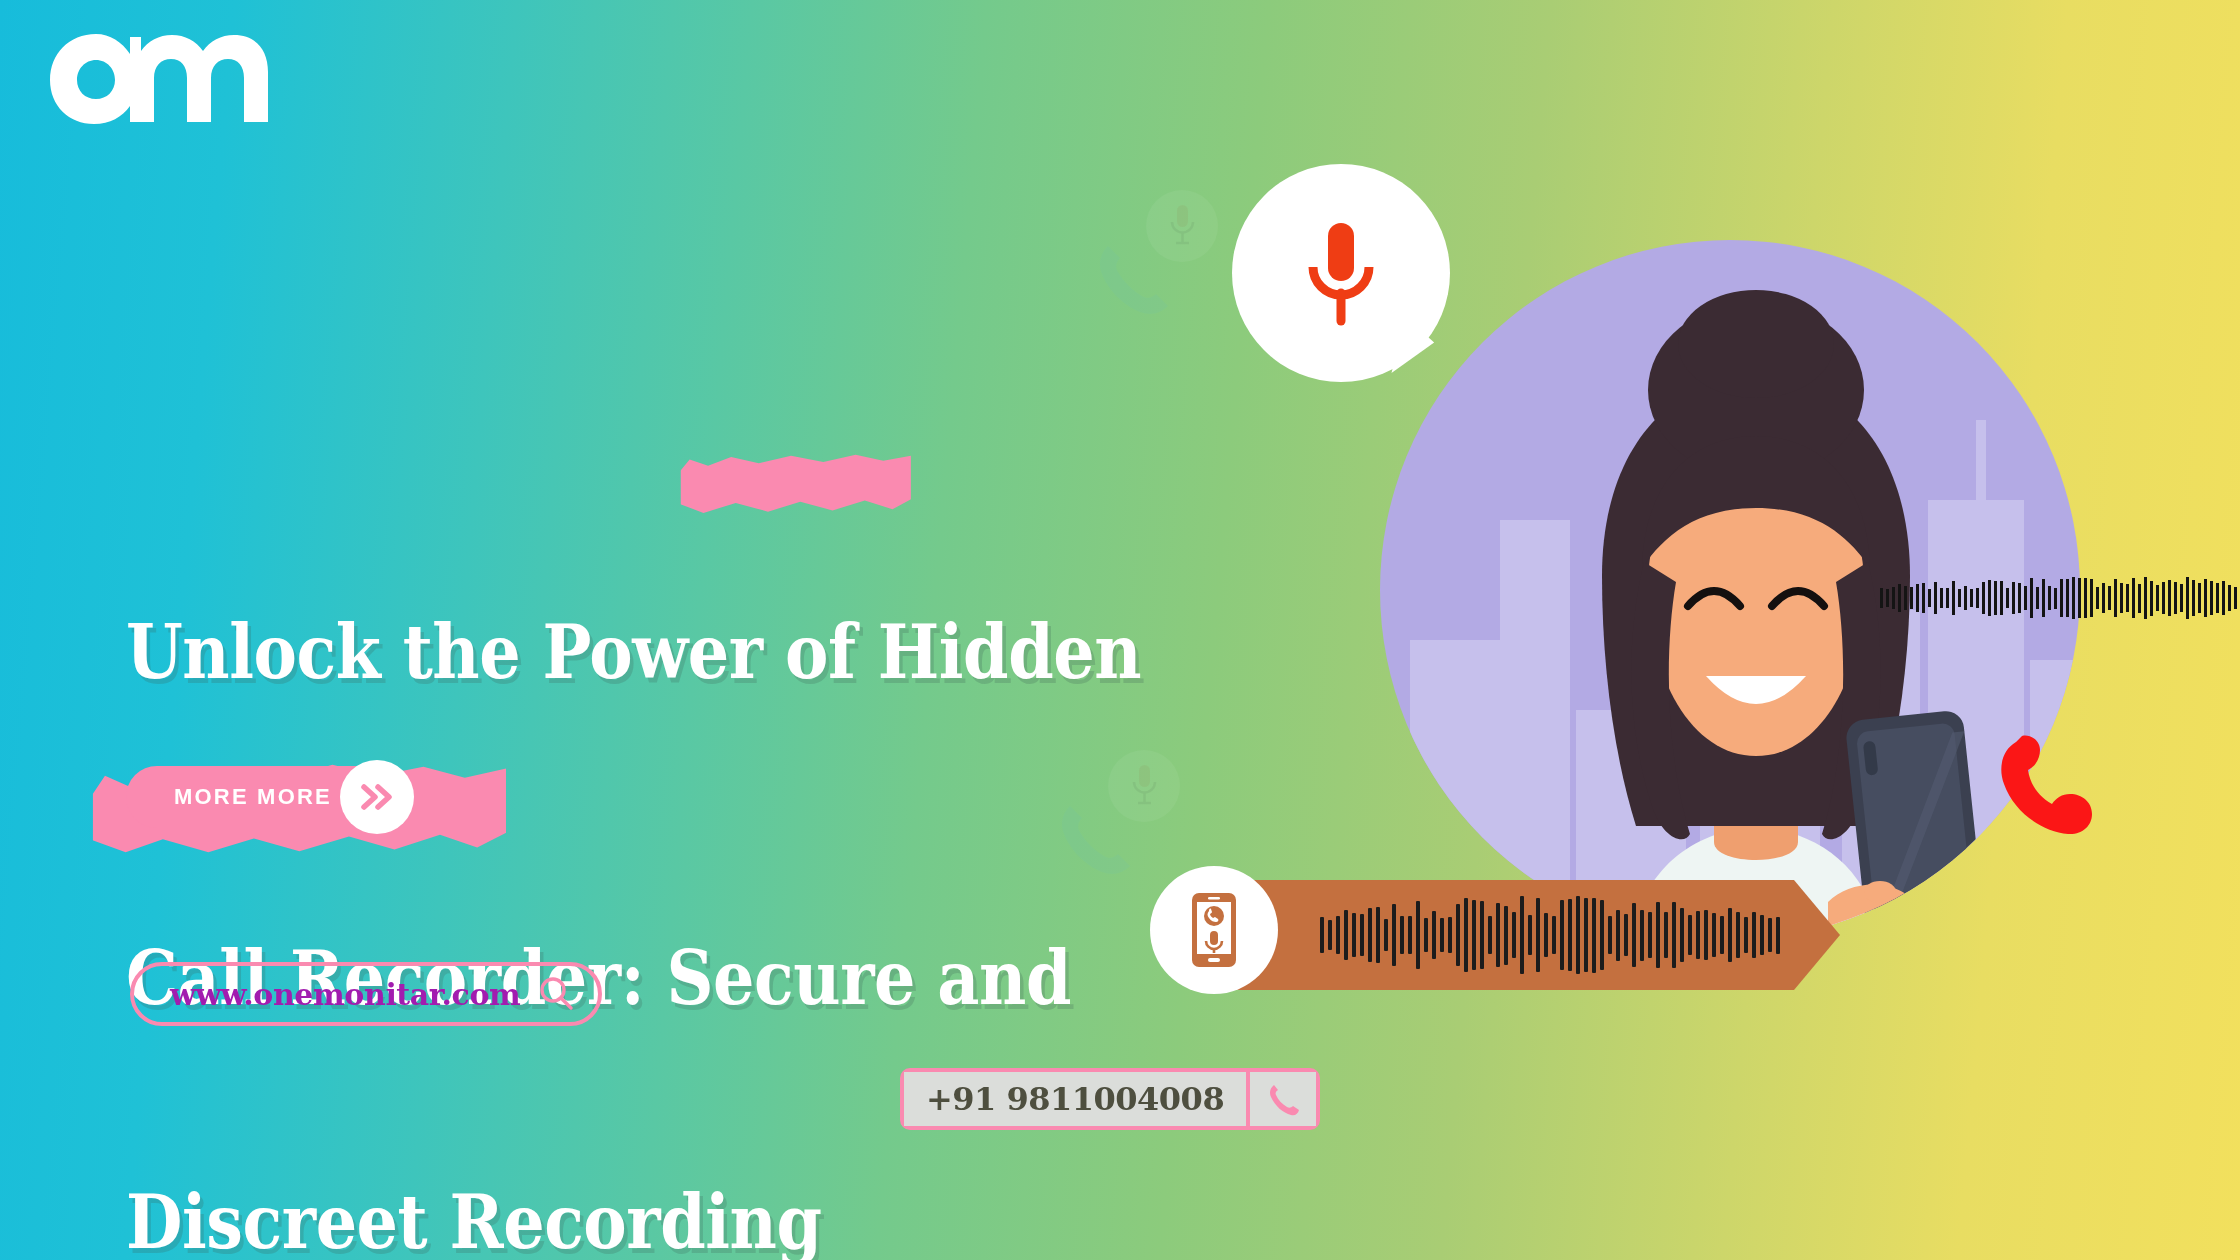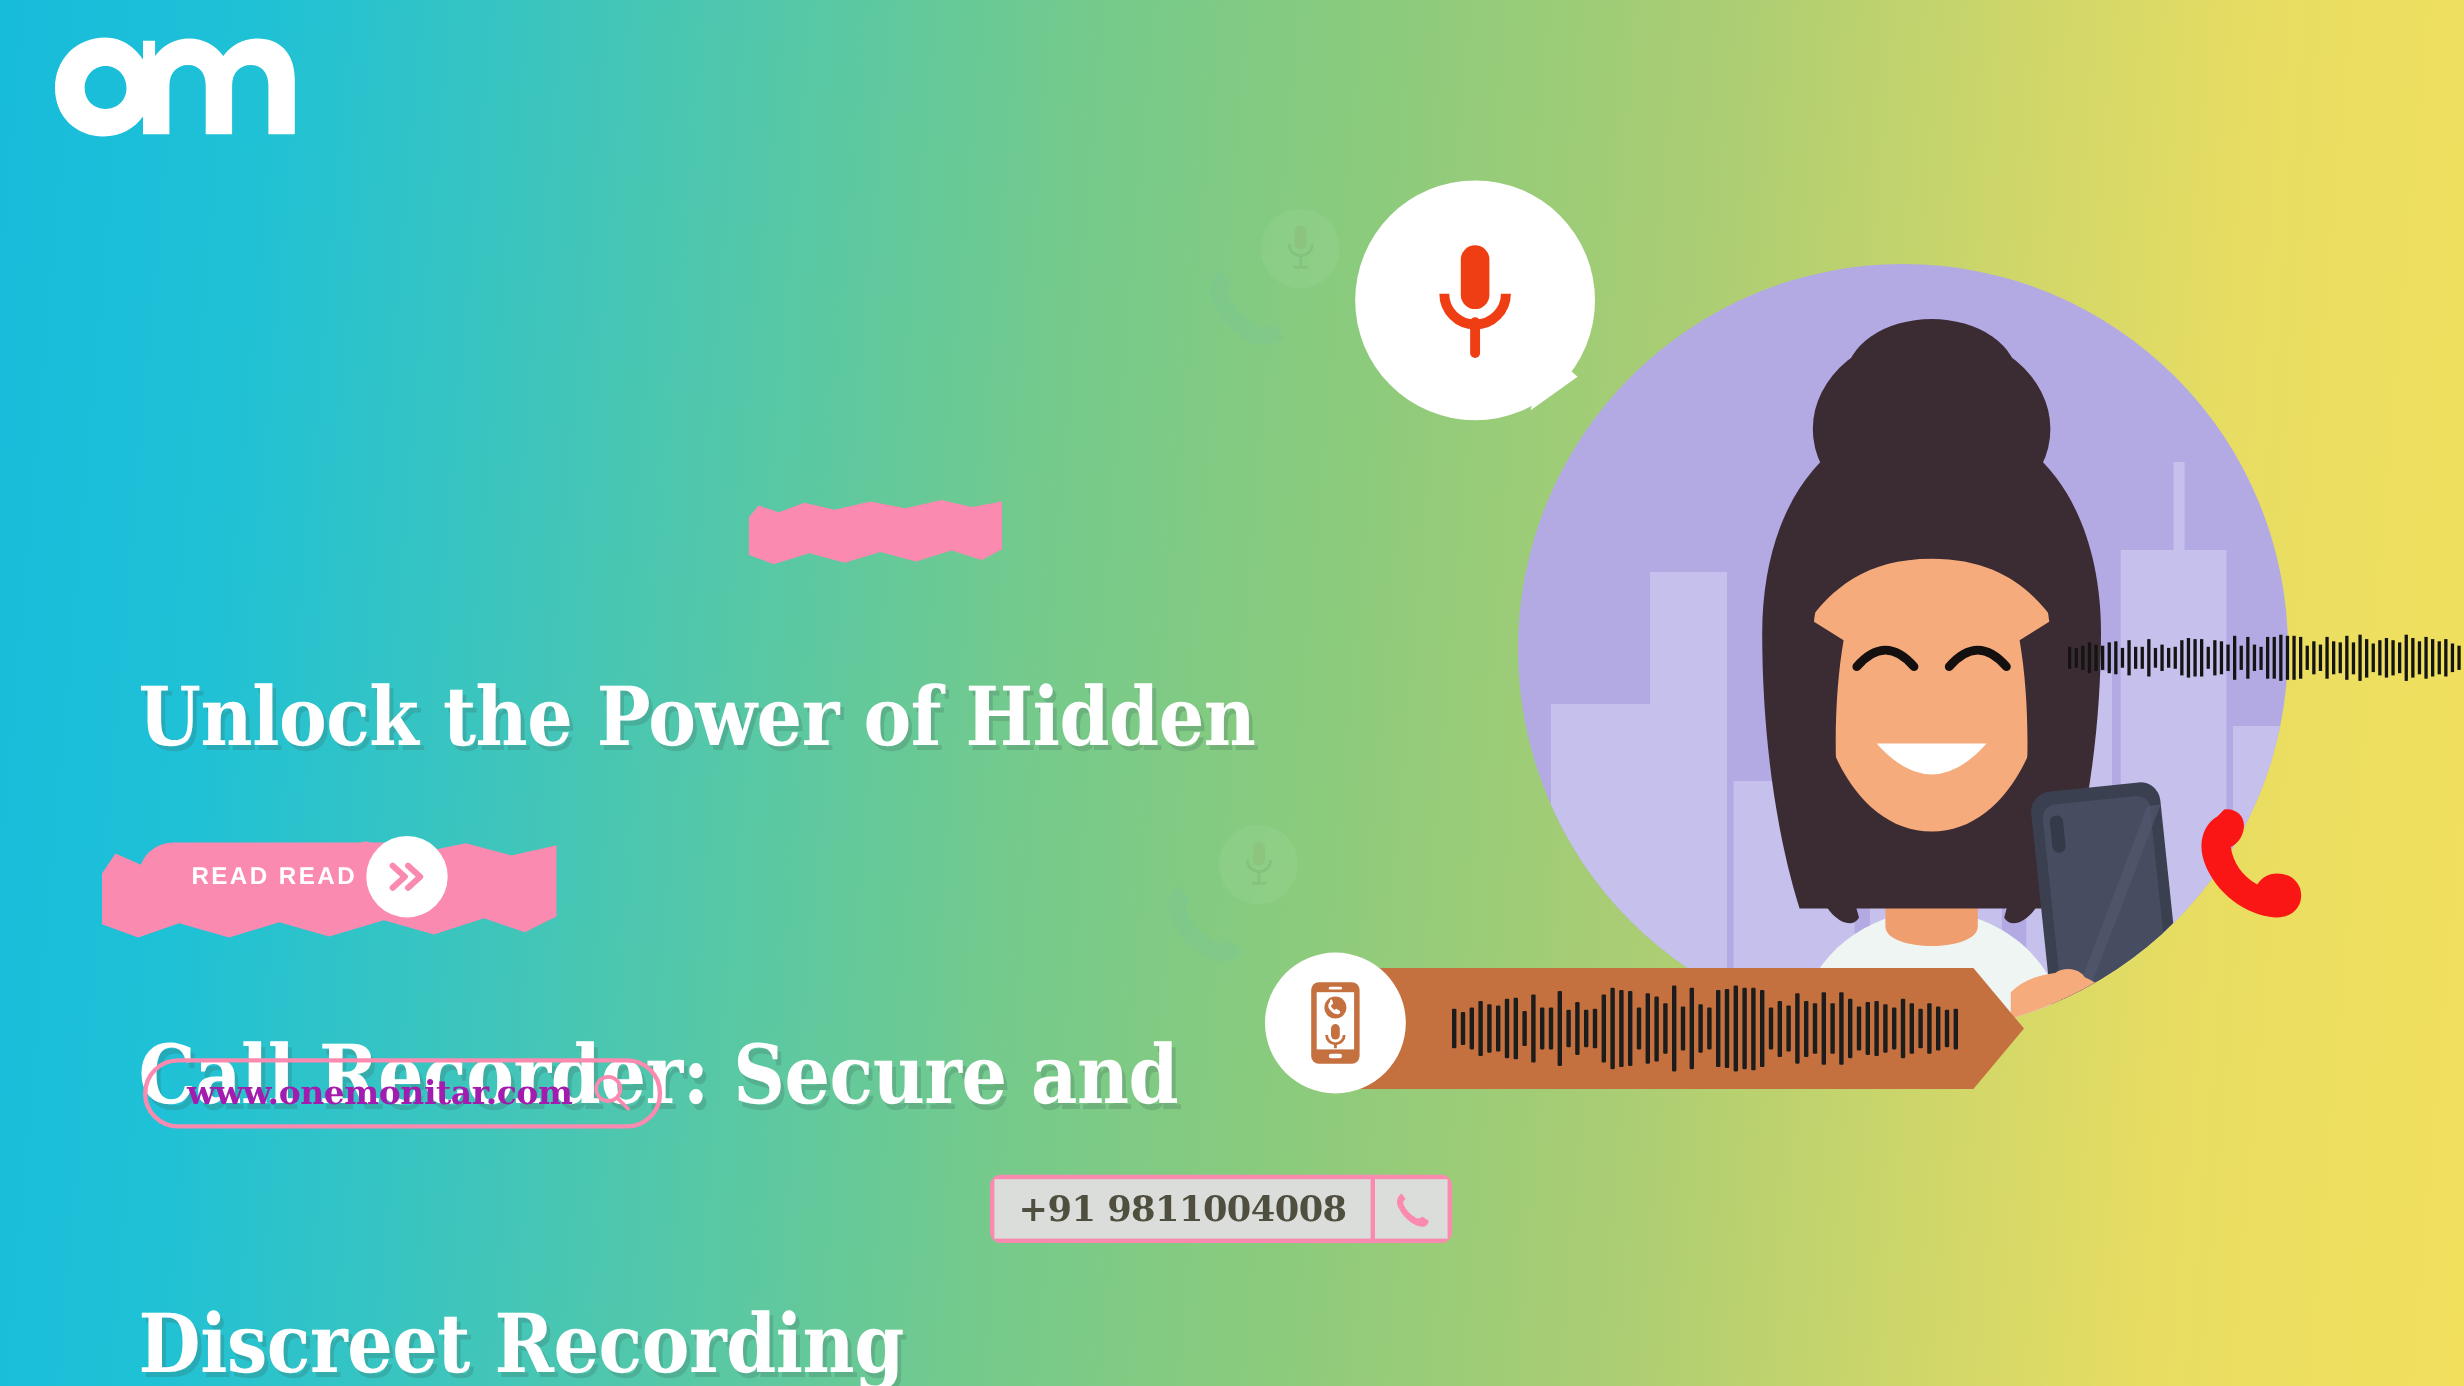--- a/index.html
+++ b/index.html
@@ -218,21 +218,21 @@
   <span class="hl-line">
     <span class="brush brush-2"></span>
     <span class="hl-text">Call Recorder:</span><span class="hl-text"> Secure and</span>
   </span>
   <span class="hl-line">
     <span class="hl-text">Discreet Recording</span>
   </span>
 </div>
 
 <div class="read-more">
-  <span class="read-more-label">READ READ</span>
+  <span class="read-more-label">MORE MORE</span>
   <span class="read-more-badge">
     <svg width="36" height="30" viewBox="0 0 36 30">
       <path d="M5 5 L16 15 L5 25" fill="none" stroke="#fa8ab0" stroke-width="5.5" stroke-linecap="round" stroke-linejoin="round"></path>
       <path d="M19 5 L30 15 L19 25" fill="none" stroke="#fa8ab0" stroke-width="5.5" stroke-linecap="round" stroke-linejoin="round"></path>
     </svg>
   </span>
 </div>
 
 <div class="url-pill">
   <span class="url-text">www.onemonitar.com</span>

